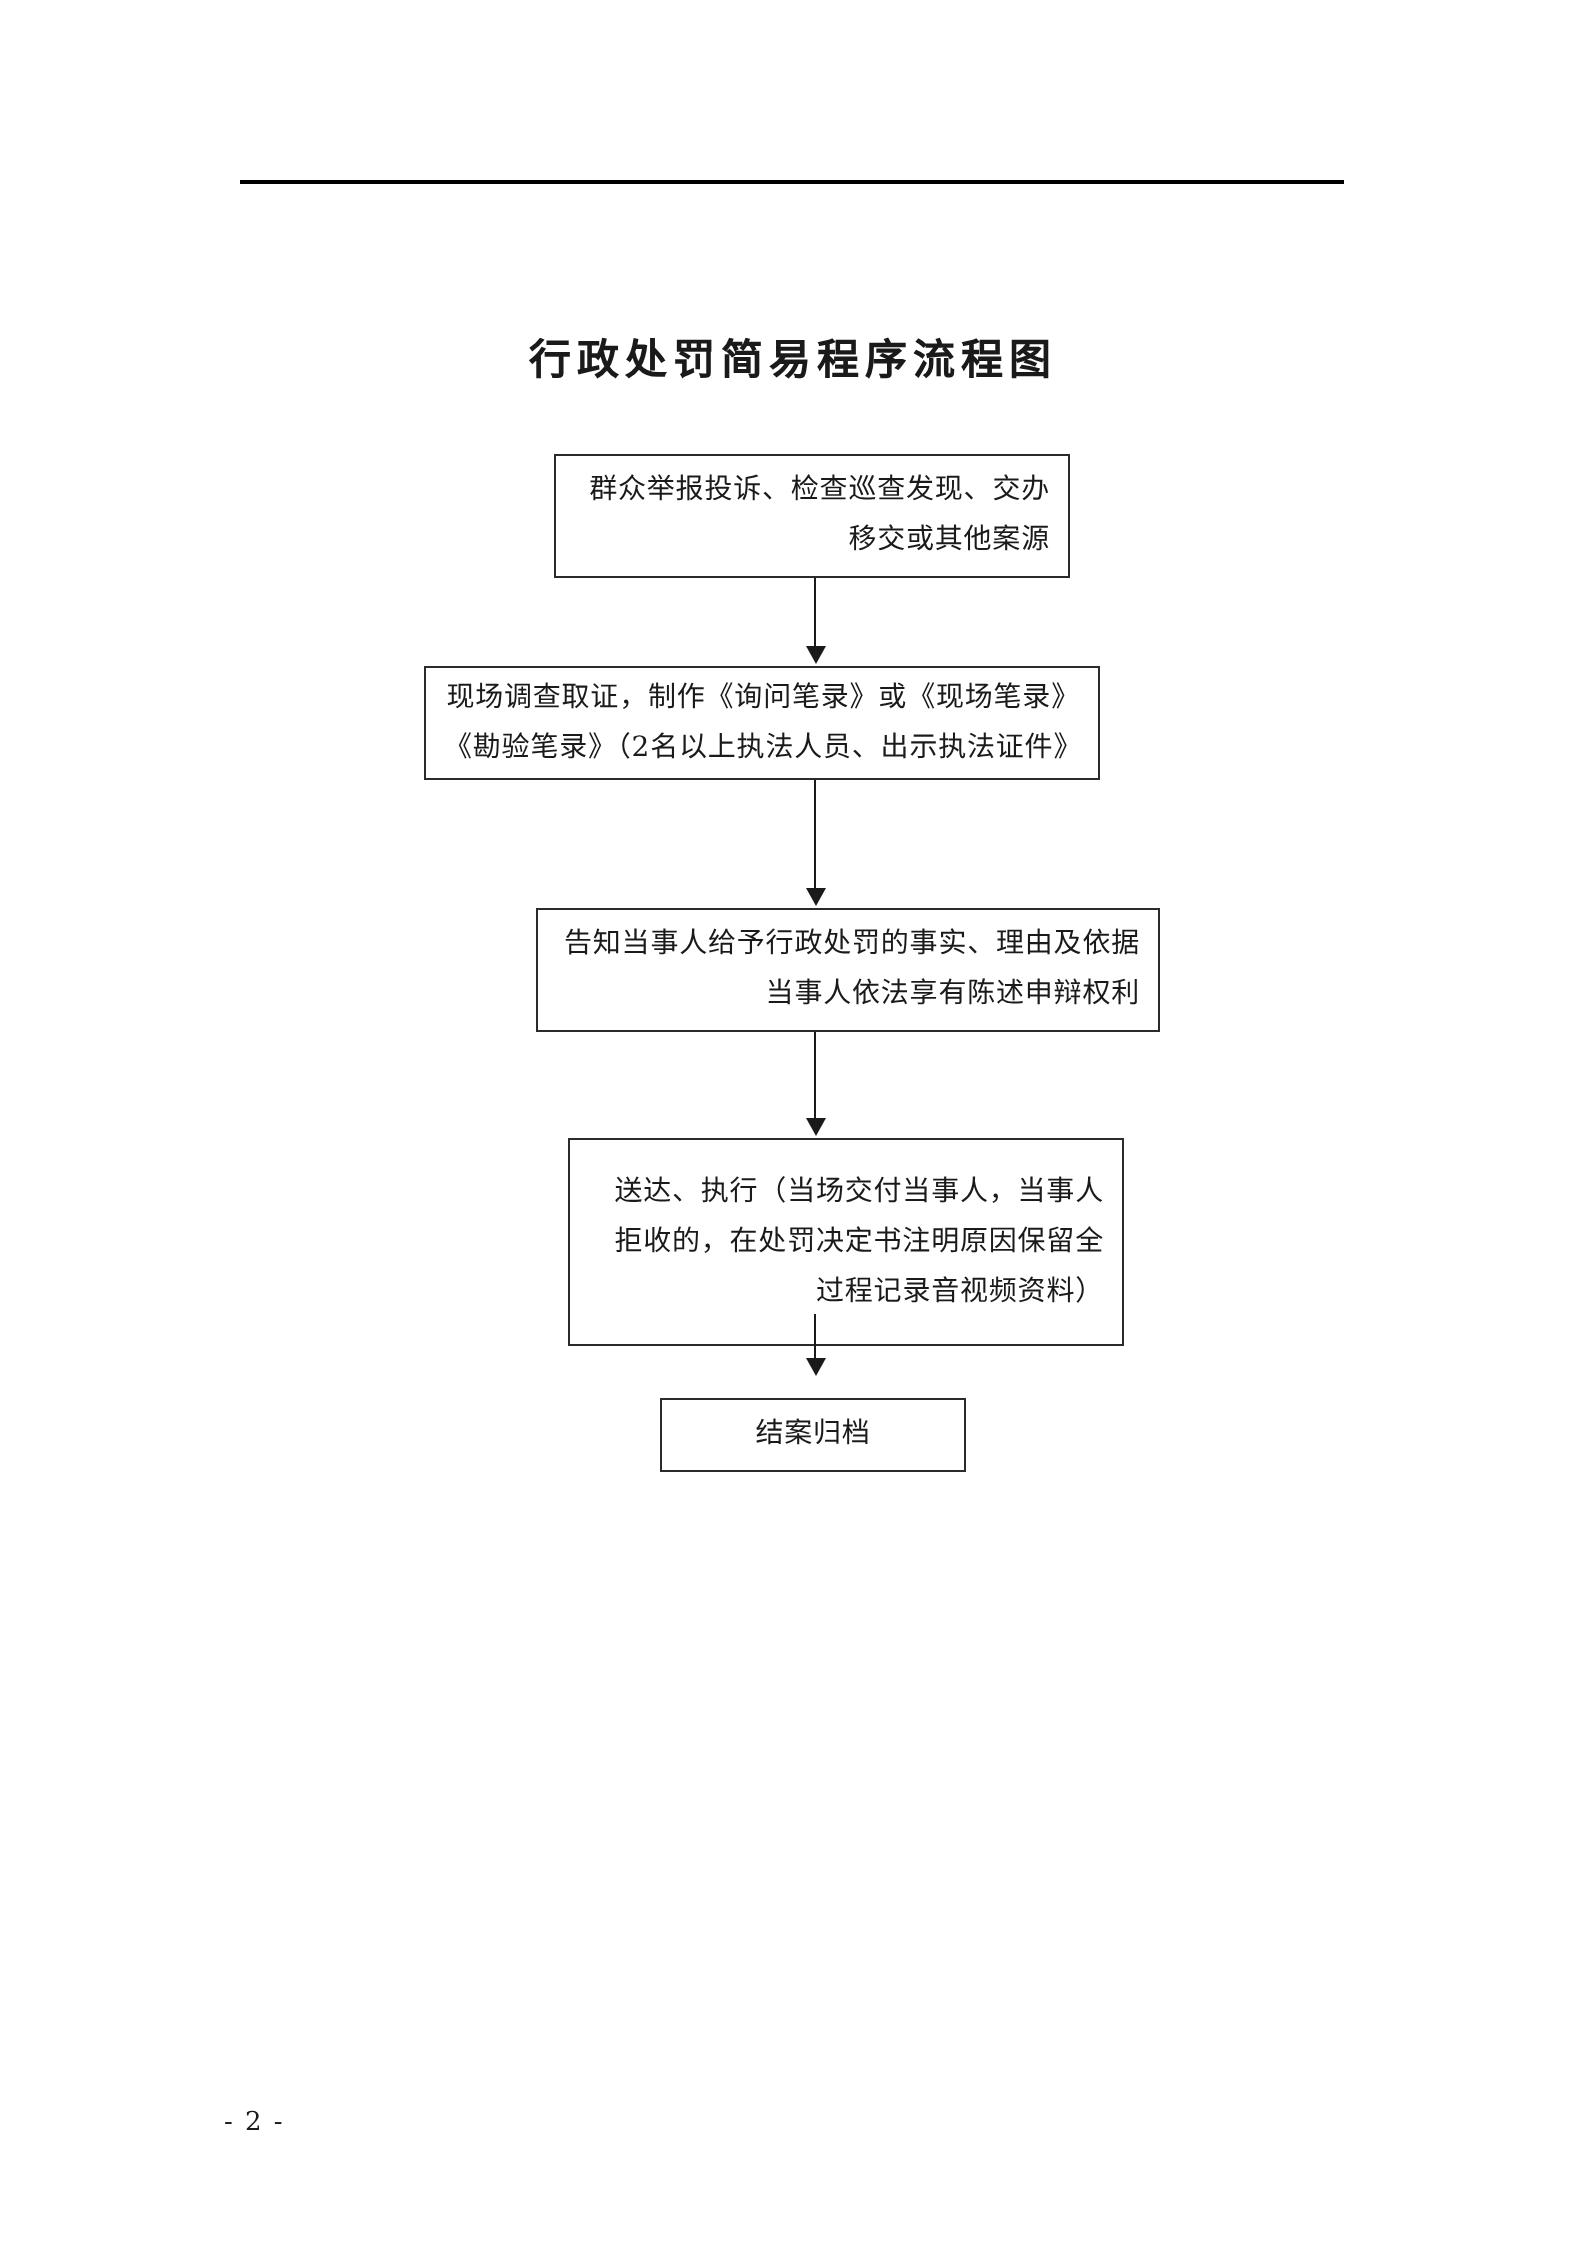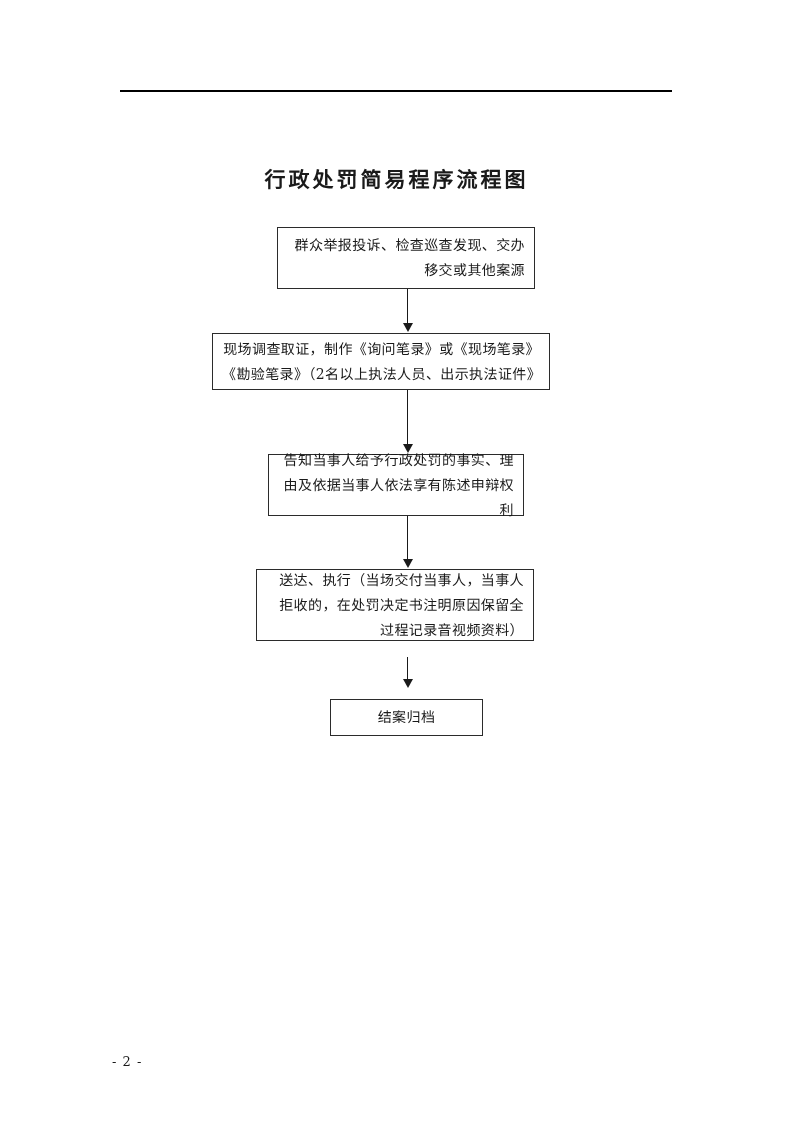--- a/index.html
+++ b/index.html
@@ -65,22 +65,22 @@
     font-size: 14px;
     line-height: 25px;
     text-align: right;
     color: #1a1a1a;
     letter-spacing: 0.4px;
     word-break: break-all;
   }
 
   #box-1 { left: 277px; top: 211px;  width: 258px; height: 62px; }
   #box-2 { left: 212px; top: 317px;  width: 338px; height: 57px; }
-  #box-3 { left: 268px; top: 438px;  width: 256px; height: 62px; }
-  #box-4 { left: 256px; top: 553px;  width: 278px; height: 72px; }
+  #box-3 { left: 268px; top: 438px;  width: 312px; height: 62px; }
+  #box-4 { left: 284px; top: 553px;  width: 278px; height: 104px; }
   #box-5 { left: 330px; top: 683px;  width: 153px; height: 37px; }
 
   
   .arrow {
     position: absolute;
     width: 14px;
   }
   .arrow .shaft {
     position: absolute;
     left: 6px;

